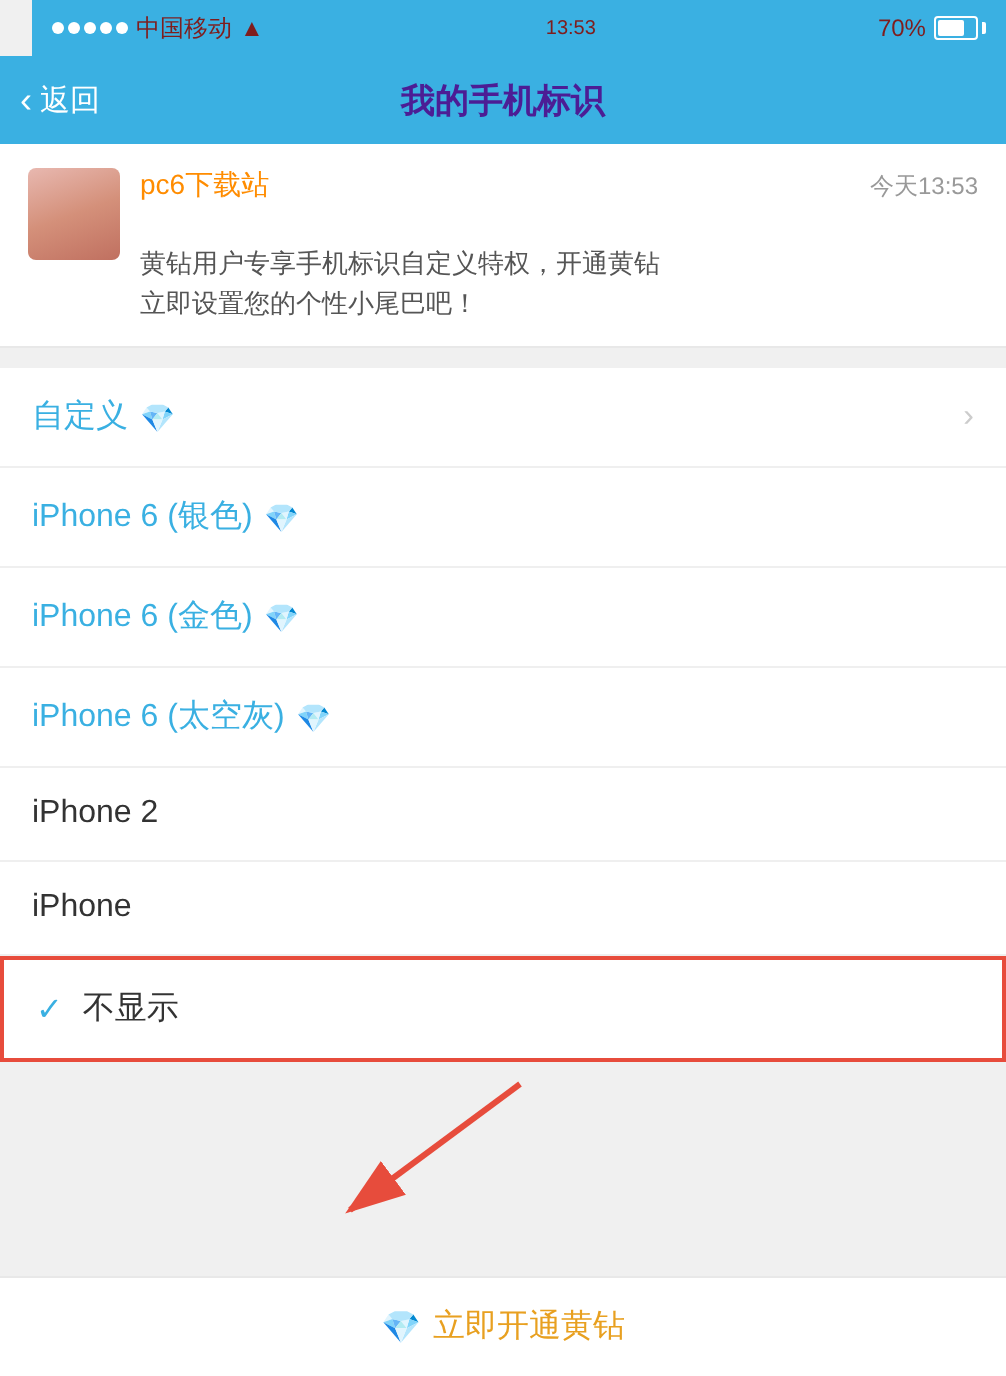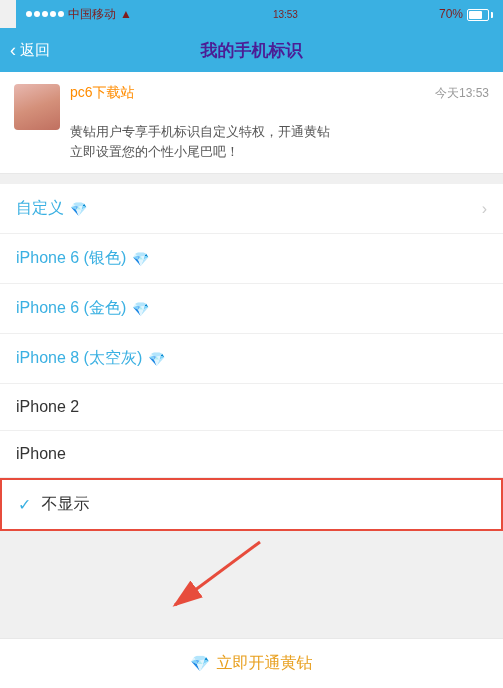--- a/index.html
+++ b/index.html
@@ -19,21 +19,21 @@
       display: flex;
       align-items: center;
       justify-content: space-between;
       padding: 12px 10px;
       color: #7f1d1d;
       font-size: 12px;
       margin-left: 16px;
     }
     .status-left { display: flex; align-items: center; gap: 4px; }
     .status-center { font-size: 10px; font-weight: 400; text-align: center; }
-    .status-right { display: flex; align-items: flex-end; gap: 4px; }
+    .status-right { display: flex; align-items: center; gap: 4px; }
 
     
     .signal-dots { display: flex; gap: 2px; }
     .signal-dot {
       width: 6px; height: 6px;
       border-radius: 50%;
       background: white;
     }
 
     
@@ -274,21 +274,21 @@
     <span class="menu-item-label">iPhone 6 (银色)</span>
     <span class="menu-item-gem">💎</span>
   </div>
 
   <div class="menu-item">
     <span class="menu-item-label">iPhone 6 (金色)</span>
     <span class="menu-item-gem">💎</span>
   </div>
 
   <div class="menu-item">
-    <span class="menu-item-label">iPhone 8 (太空灰)</span>
+    <span class="menu-item-label">iPhone 6 (太空灰)</span>
     <span class="menu-item-gem">💎</span>
   </div>
 
   <div class="menu-item">
     <span class="menu-item-label normal">iPhone 2</span>
   </div>
 
   <div class="menu-item">
     <span class="menu-item-label normal">iPhone</span>
   </div>

